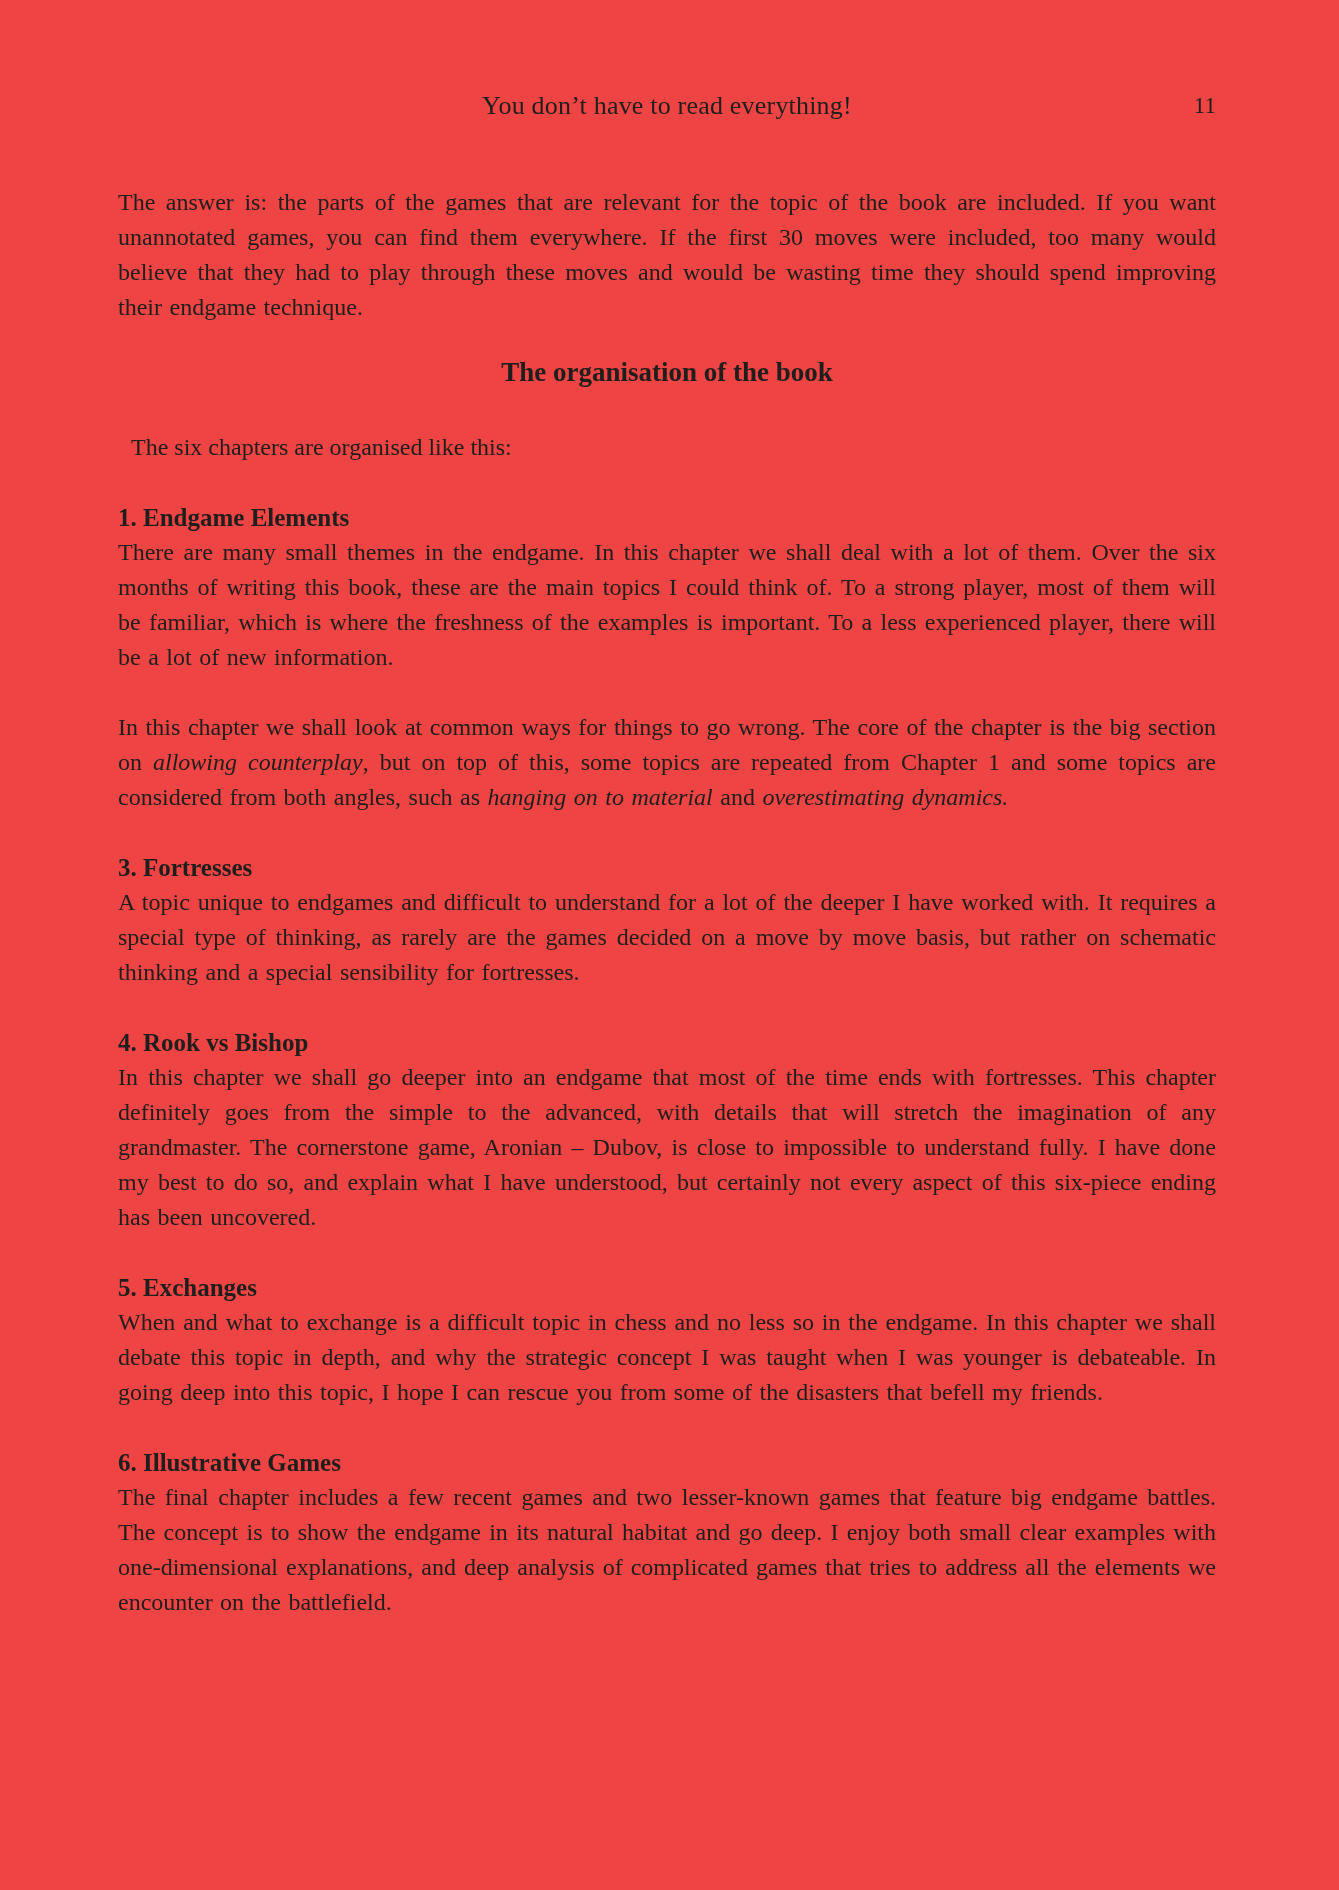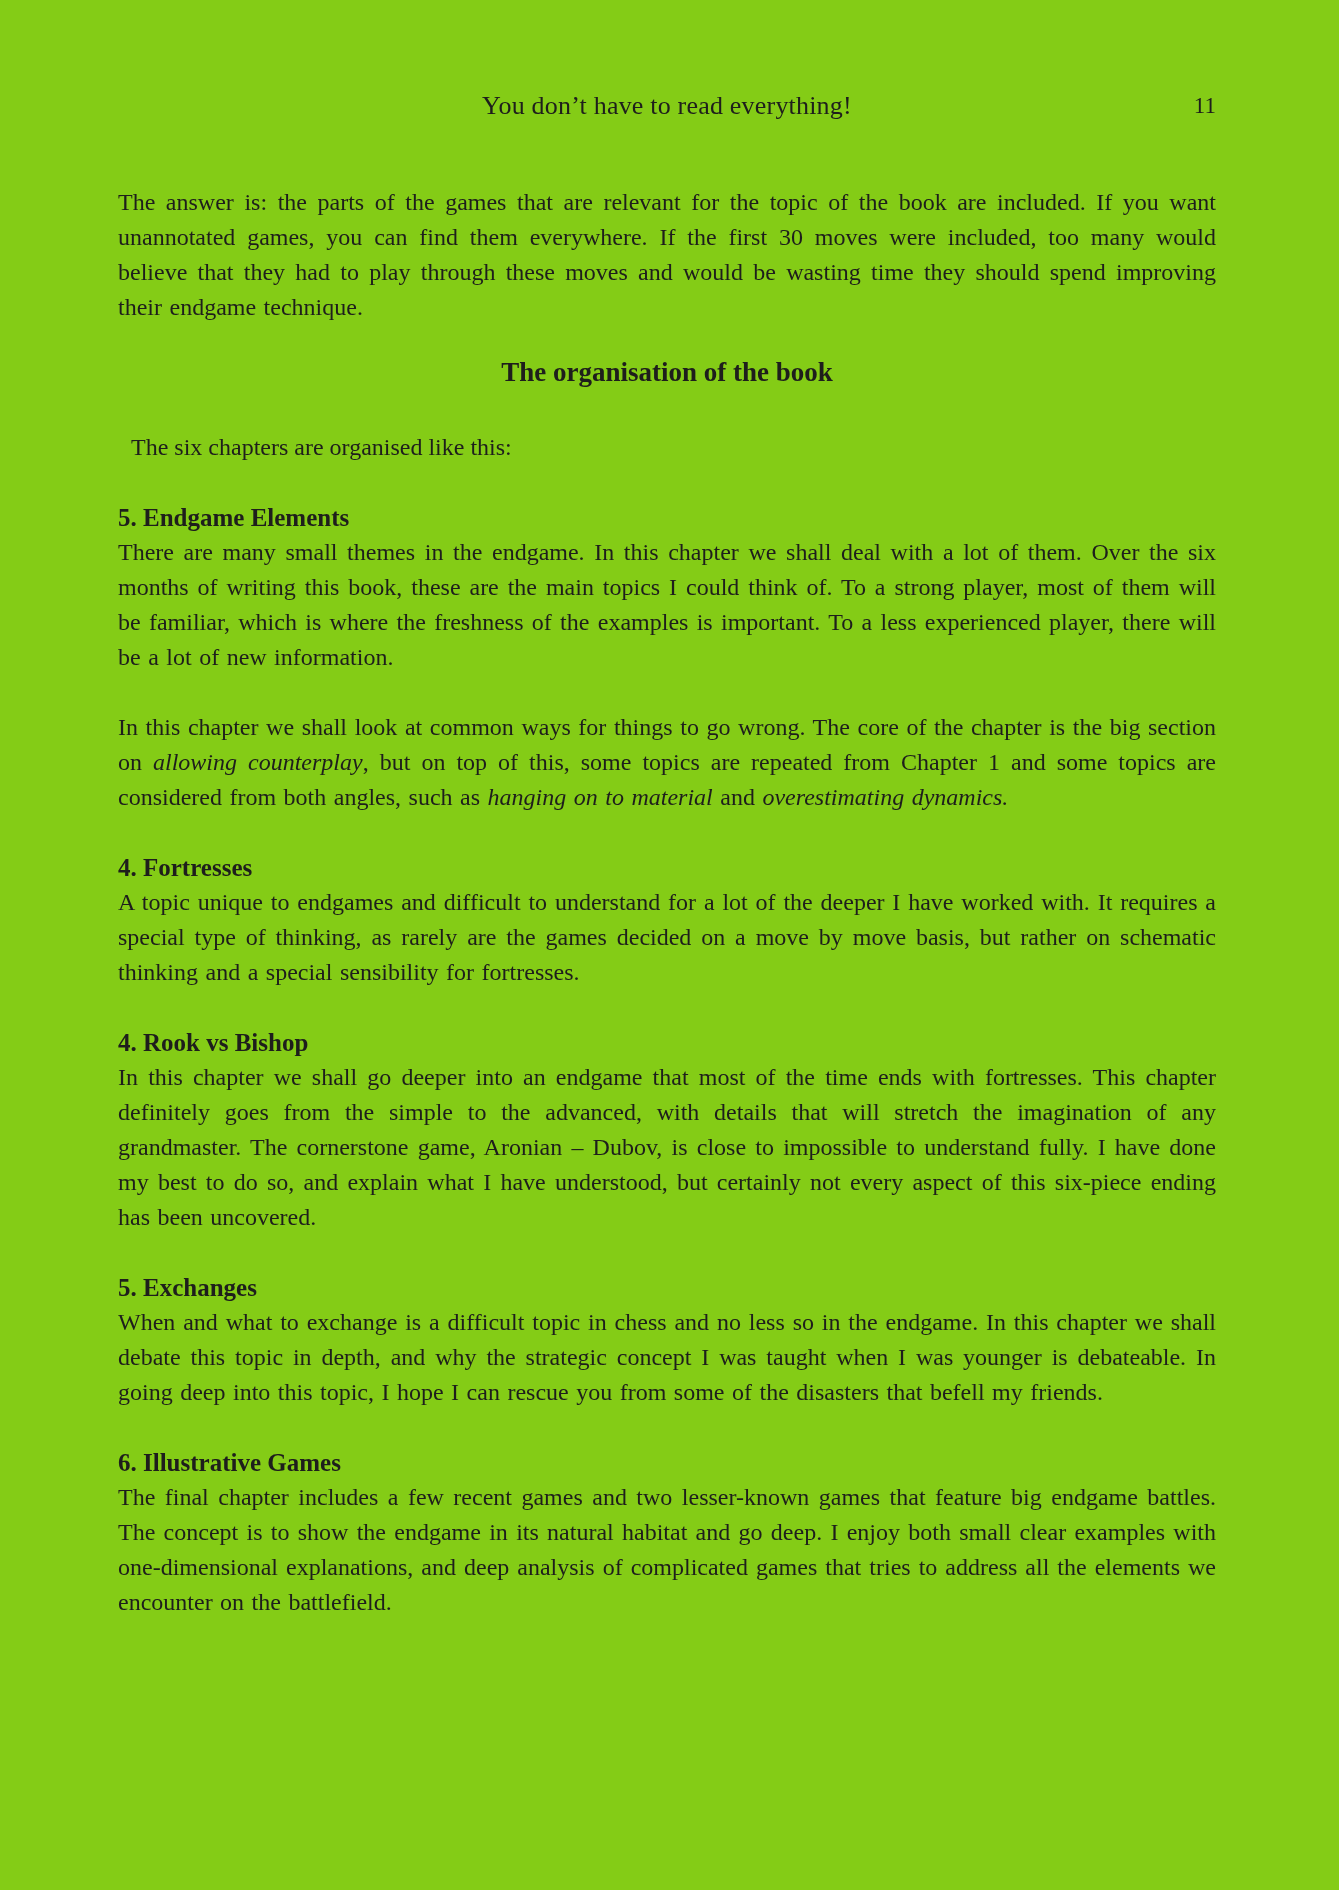--- a/index.html
+++ b/index.html
@@ -1,21 +1,21 @@
 <!DOCTYPE html>
 <html><head>
 <meta charset="utf-8">
 <style>
   html, body { margin: 0; padding: 0; background: #e8e8e8; }
   .page {
     position: relative;
     width: 1339px;
     height: 1890px;
     margin: 0 auto;
-    background: #84cc16;
+    background: #ef4444;
     box-sizing: border-box;
     padding: 88px 123px 0 118px;
     font-family: "Liberation Serif", "DejaVu Serif", serif;
     color: #1e1e1c;
     overflow: hidden;
   }
   .running-header {
     position: relative;
     height: 35px;
     line-height: 35px;
@@ -76,30 +76,30 @@
 
   <main>
 
     <p class="body-text intro">The answer is: the parts of the games that are relevant for the topic of the book are included. If you want unannotated games, you can find them everywhere. If the first 30 moves were included, too many would believe that they had to play through these moves and would be wasting time they should spend improving their endgame technique.</p>
 
     <h2 class="org-heading">The organisation of the book</h2>
 
     <p class="lead-line">The six chapters are organised like this:</p>
 
     <section class="chapter">
-      <h3 class="chapter-heading">5. Endgame Elements</h3>
+      <h3 class="chapter-heading">1. Endgame Elements</h3>
       <p class="body-text">There are many small themes in the endgame. In this chapter we shall deal with a lot of them. Over the six months of writing this book, these are the main topics I could think of. To a strong player, most of them will be familiar, which is where the freshness of the examples is important. To a less experienced player, there will be a lot of new information.</p>
     </section>
 
     <section class="chapter">
       <p class="body-text"><span>In this chapter we shall look at common ways for things to go wrong. The core of the chapter is the big section on </span><em>allowing counterplay</em><span>, but on top of this, some topics are repeated from Chapter 1 and some topics are considered from both angles, such as </span><em>hanging on to material</em><span> and </span><em>overestimating dynamics.</em></p>
     </section>
 
     <section class="chapter">
-      <h3 class="chapter-heading">4. Fortresses</h3>
+      <h3 class="chapter-heading">3. Fortresses</h3>
       <p class="body-text">A topic unique to endgames and difficult to understand for a lot of the deeper I have worked with. It requires a special type of thinking, as rarely are the games decided on a move by move basis, but rather on schematic thinking and a special sensibility for fortresses.</p>
     </section>
 
     <section class="chapter">
       <h3 class="chapter-heading">4. Rook vs Bishop</h3>
       <p class="body-text">In this chapter we shall go deeper into an endgame that most of the time ends with fortresses. This chapter definitely goes from the simple to the advanced, with details that will stretch the imagination of any grandmaster. The cornerstone game, Aronian – Dubov, is close to impossible to understand fully. I have done my best to do so, and explain what I have understood, but certainly not every aspect of this six-piece ending has been uncovered.</p>
     </section>
 
     <section class="chapter">
       <h3 class="chapter-heading">5. Exchanges</h3>

